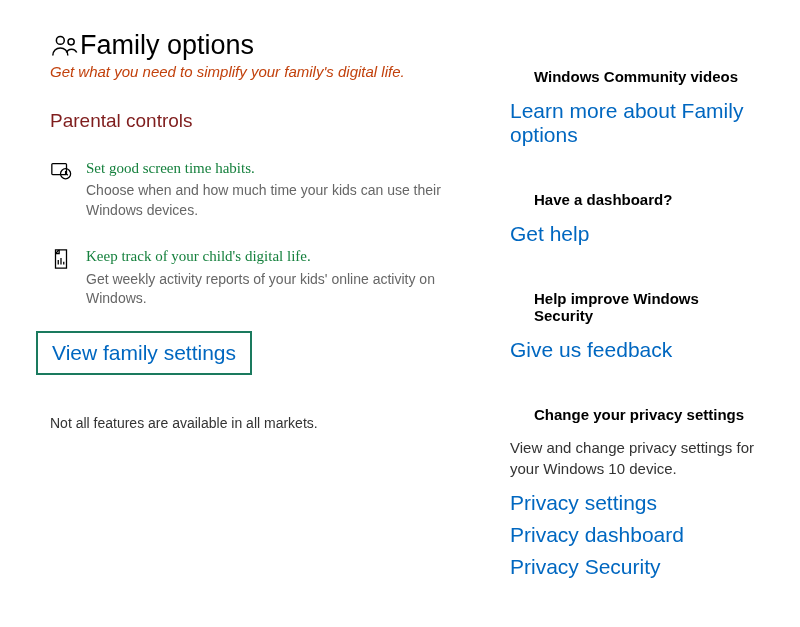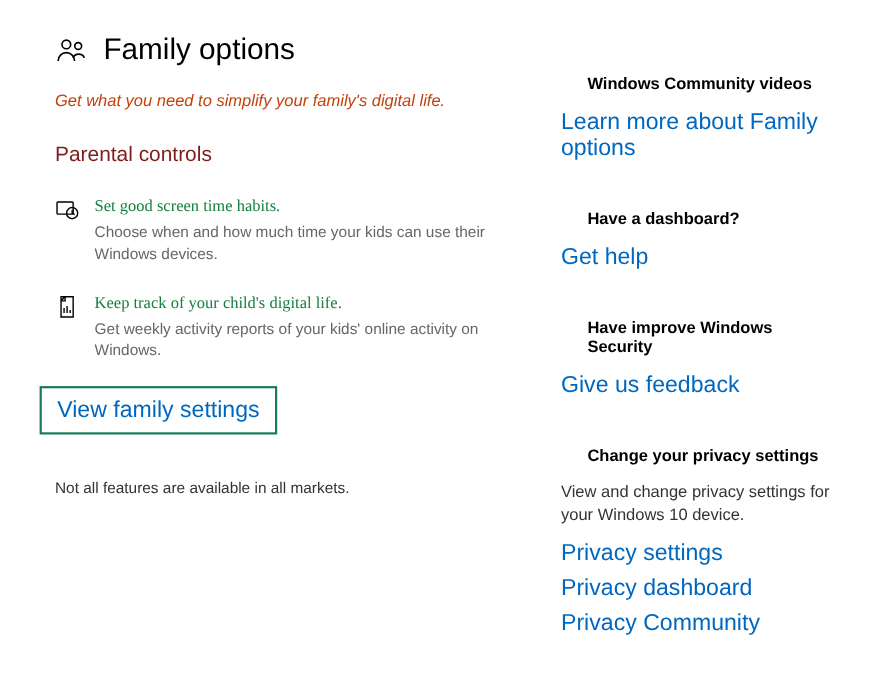--- a/index.html
+++ b/index.html
@@ -22,22 +22,21 @@
     .left-col {
       flex: 0 0 410px;
     }
     .right-col {
       flex: 1;
       padding-top: 38px;
     }
     .page-header {
       display: flex;
       align-items: center;
-      gap: 14px;
-      margin-bottom: 20px;
+      margin-bottom: 0;
     }
     .page-title {
       font-size: 27px;
       font-weight: 400;
       color: #000;
     }
     .subtitle {
       font-size: 15px;
       color: #c2410c;
       line-height: 1.4;
@@ -183,26 +182,26 @@
       <h3 class="right-heading">Windows Community videos</h3>
       <a class="link">Learn more about Family options</a>
     </div>
 
     <div class="right-section">
       <h3 class="right-heading">Have a dashboard?</h3>
       <a class="link">Get help</a>
     </div>
 
     <div class="right-section">
-      <h3 class="right-heading">Have improve Windows Security</h3>
+      <h3 class="right-heading">Help improve Windows Security</h3>
       <a class="link">Give us feedback</a>
     </div>
 
     <div class="right-section">
       <h3 class="right-heading">Change your privacy settings</h3>
       <p class="right-desc">View and change privacy settings for your Windows 10 device.</p>
       <a class="link">Privacy settings</a>
       <a class="link">Privacy dashboard</a>
-      <a class="link">Privacy Community</a>
+      <a class="link">Privacy Security</a>
     </div>
 
   </div>
 </div>
 
 </body></html>

